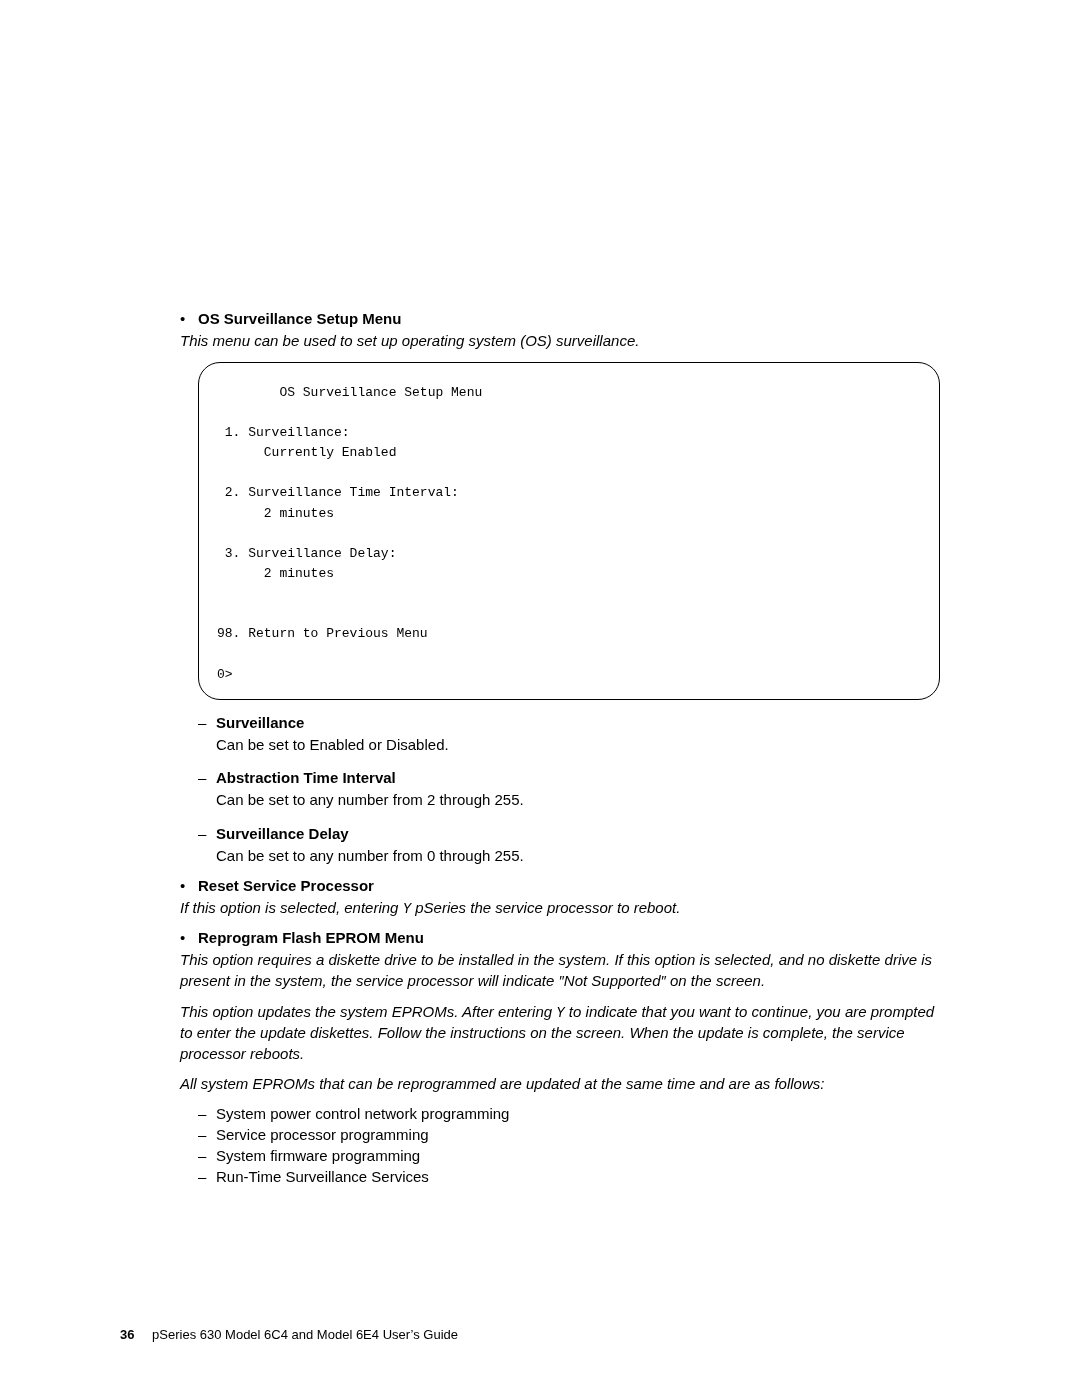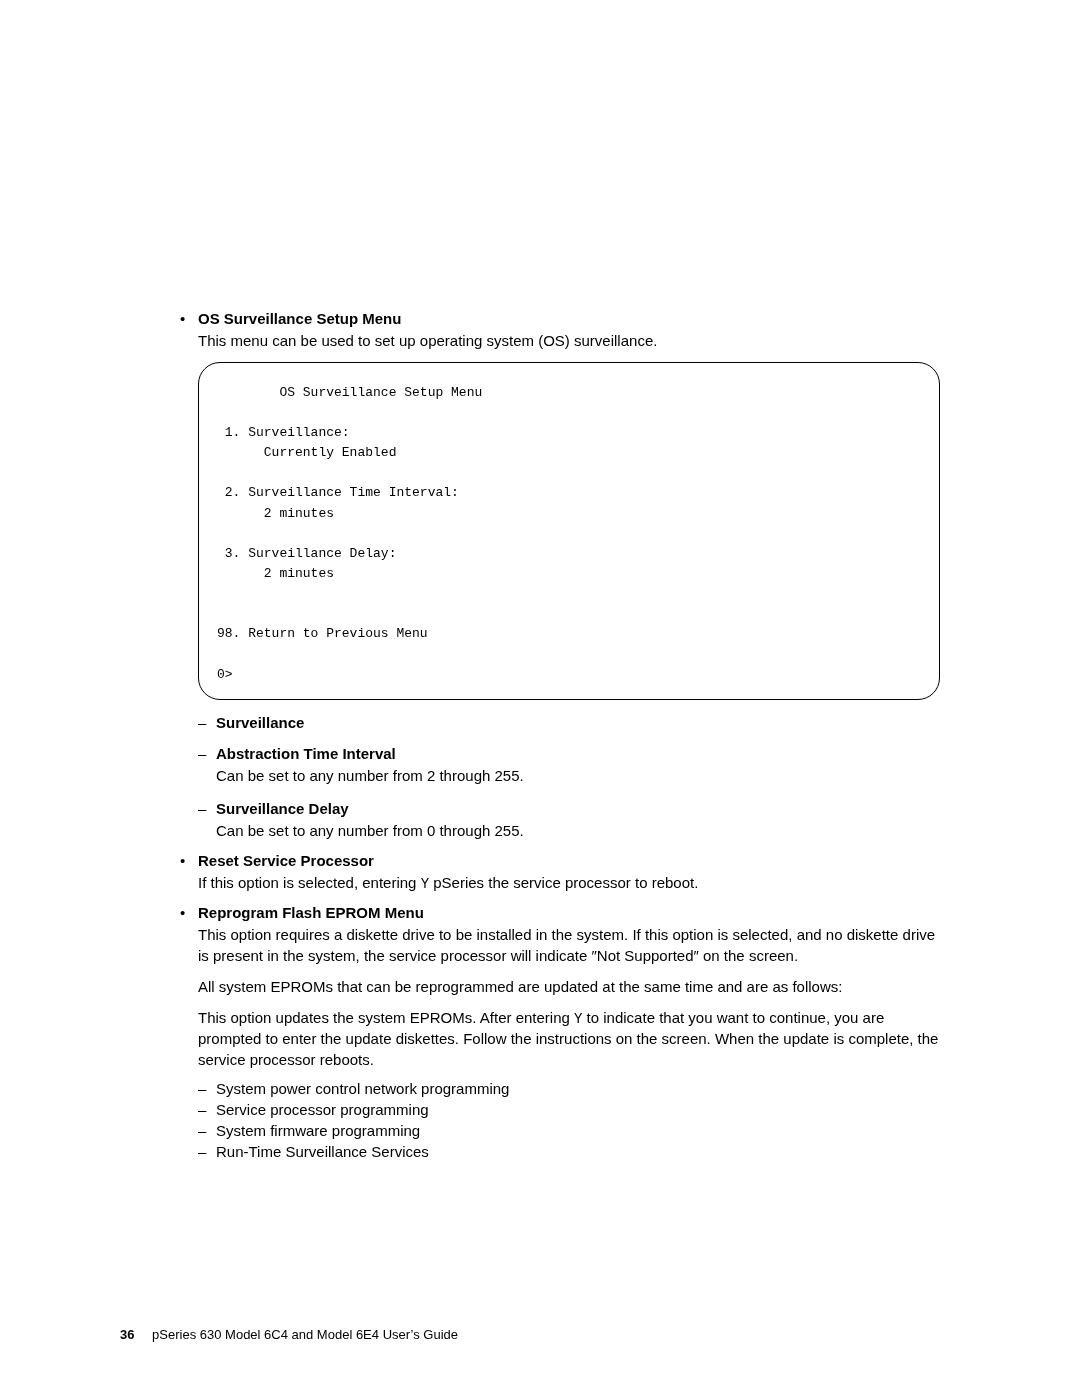--- a/index.html
+++ b/index.html
@@ -21,21 +21,21 @@
     margin-bottom: 4px;
   }
   .bullet {
     width: 18px;
     flex-shrink: 0;
   }
   .bold {
     font-weight: bold;
   }
   .indent1 {
-    margin-left: 18px;
+    font-style: italic;
   }
   .terminal-box {
     border: 1.5px solid #000;
     border-radius: 22px;
     margin: 10px 0 14px 18px;
     padding: 20px 18px 14px 18px;
     font-family: "Courier New", Courier, monospace;
     font-size: 13px;
     line-height: 1.55;
     white-space: pre;
@@ -101,20 +101,21 @@
 
 
 98. Return to Previous Menu
 
 0&gt;</div>
 
   <div class="sub-dash-row">
     <span class="dash">–</span>
     <span class="bold">Surveillance</span>
   </div>
+  <p class="sub-indent">Can be set to Enabled or Disabled.</p>
 
   <div class="sub-dash-row" style="margin-top:14px;">
     <span class="dash">–</span>
     <span class="bold">Abstraction Time Interval</span>
   </div>
   <p class="sub-indent">Can be set to any number from 2 through 255.</p>
 
   <div class="sub-dash-row" style="margin-top:14px;">
     <span class="dash">–</span>
     <span class="bold">Surveillance Delay</span>
@@ -128,24 +129,24 @@
   </div>
   <p class="indent1">
     <span>If this option is selected, entering </span><span class="mono">Y</span><span> pSeries the service processor to reboot.</span>
   </p>
 
   <div class="bullet-row">
     <span class="bullet">•</span>
     <span class="bold">Reprogram Flash EPROM Menu</span>
   </div>
   <p class="indent1">This option requires a diskette drive to be installed in the system. If this option is selected, and no diskette drive is present in the system, the service processor will indicate ″Not Supported″ on the screen.</p>
-  <p class="indent1">All system EPROMs that can be reprogrammed are updated at the same time and are as follows:</p>
   <p class="indent1">
     <span>This option updates the system EPROMs. After entering </span><span class="mono">Y</span><span> to indicate that you want to continue, you are prompted to enter the update diskettes. Follow the instructions on the screen. When the update is complete, the service processor reboots.</span>
   </p>
+  <p class="indent1">All system EPROMs that can be reprogrammed are updated at the same time and are as follows:</p>
 
   <div class="eprom-dash-row">
     <span class="dash">–</span>
     <span>System power control network programming</span>
   </div>
   <div class="eprom-dash-row">
     <span class="dash">–</span>
     <span>Service processor programming</span>
   </div>
   <div class="eprom-dash-row">

